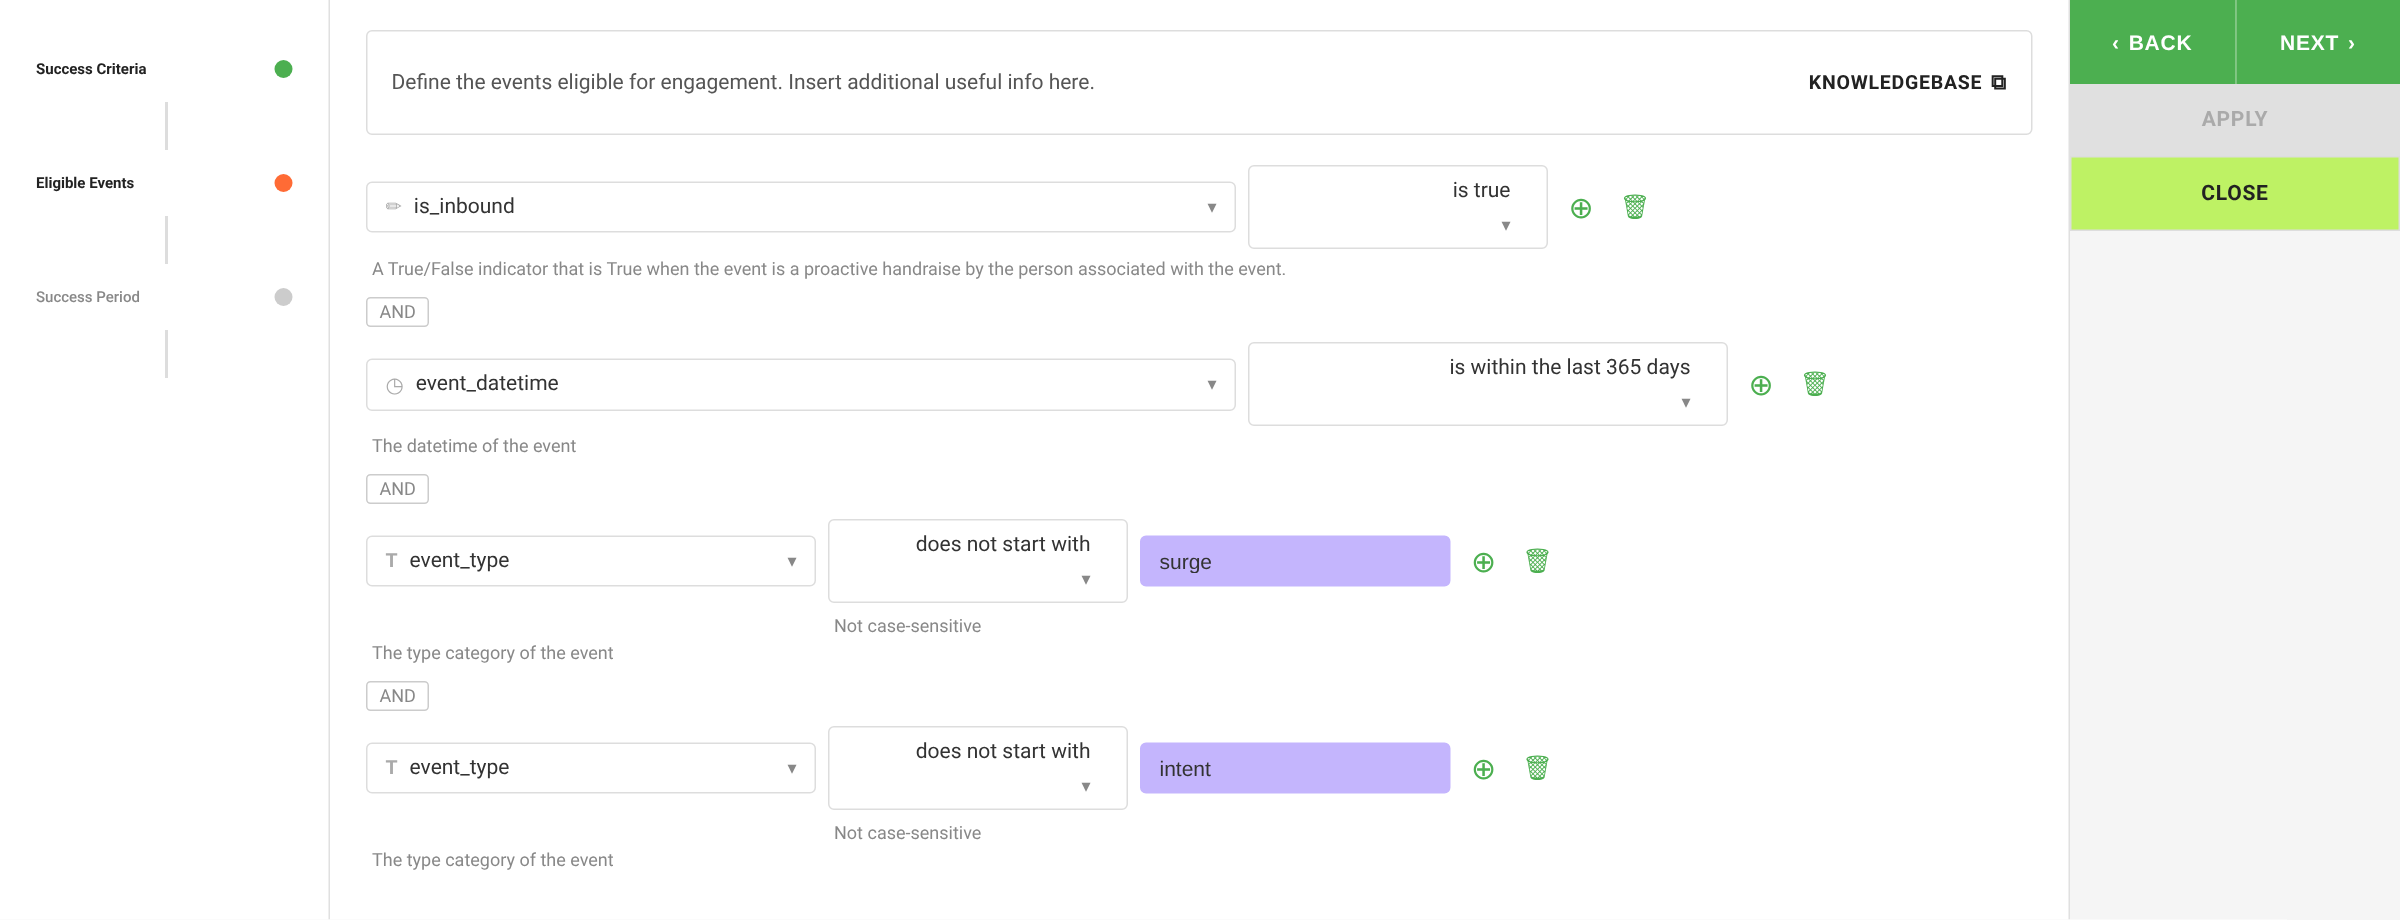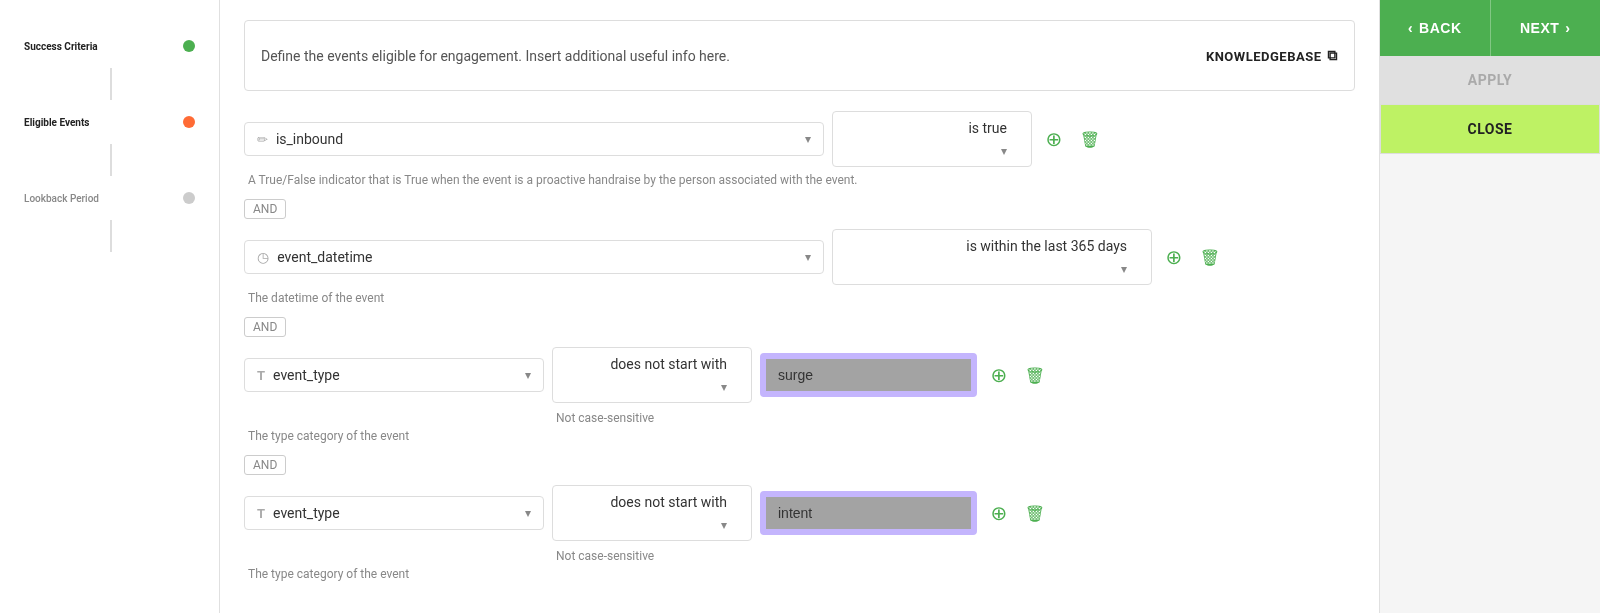--- a/index.html
+++ b/index.html
@@ -147,27 +147,27 @@
       gap: 8px;
       min-width: 200px;
       flex-direction: column;
     }
     .operator-label {
       font-size: 14px;
       color: #333;
       flex: 1;
     }
     .value-input {
-      border: 6px solid #c4b5fd;
+      border: 1px solid #c4b5fd;
       border-radius: 4px;
       padding: 8px 12px;
       font-size: 14px;
       color: #333;
       min-width: 200px;
-      background: #a3a3a3;
+      background: #c4b5fd;
     }
     .action-btn {
       width: 28px;
       height: 28px;
       border: none;
       background: none;
       cursor: pointer;
       display: flex;
       align-items: center;
       justify-content: center;
@@ -290,21 +290,21 @@
     <span class="sidebar-item-label active">Success Criteria</span>
     <span class="sidebar-dot dot-green"></span>
   </div>
   <div class="sidebar-line"></div>
   <div class="sidebar-item">
     <span class="sidebar-item-label active">Eligible Events</span>
     <span class="sidebar-dot dot-orange"></span>
   </div>
   <div class="sidebar-line"></div>
   <div class="sidebar-item">
-    <span class="sidebar-item-label">Lookback Period</span>
+    <span class="sidebar-item-label">Success Period</span>
     <span class="sidebar-dot dot-gray"></span>
   </div>
   <div class="sidebar-line"></div>
 </div>
 
 <div class="main">
 
   
   <div class="header-bar">
     <span class="header-bar-text">Define the events eligible for engagement. Insert additional useful info here.</span>

